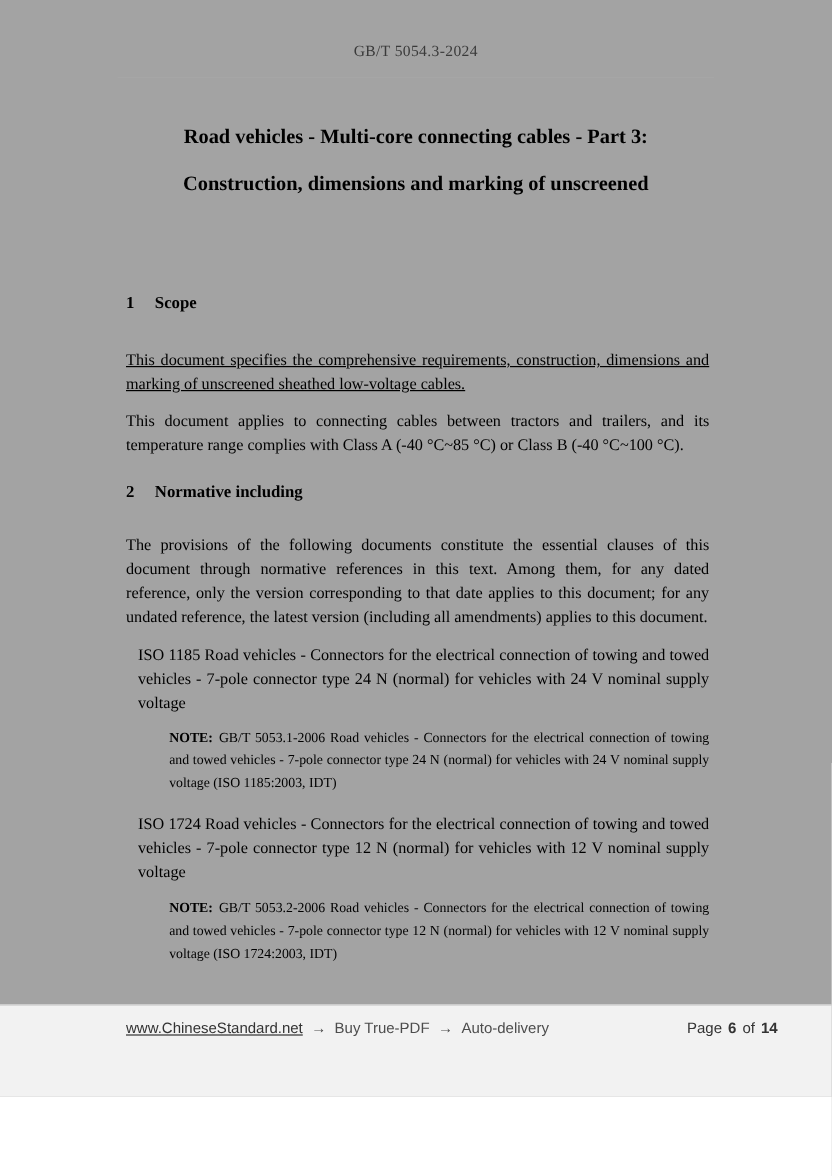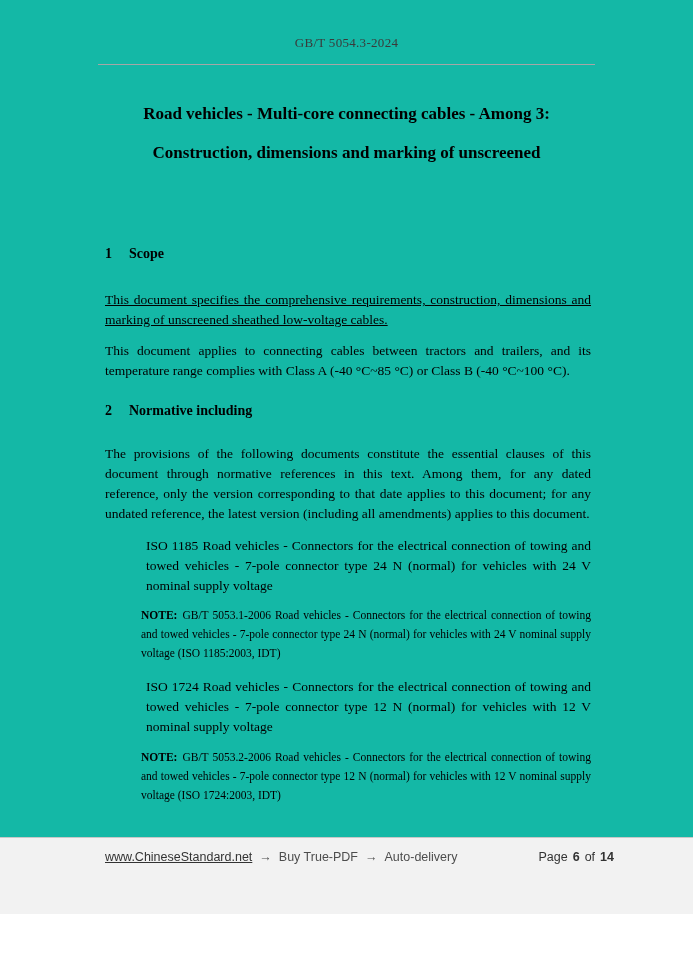--- a/index.html
+++ b/index.html
@@ -2,21 +2,21 @@
 <html><head>
 <meta charset="utf-8">
 <style>
   * { margin: 0; padding: 0; box-sizing: border-box; }
   html, body { background: #ffffff; }
   body { width: 693px; height: 980px; position: relative; overflow: hidden; }
 
   .page {
     position: absolute; top: 0; left: 0;
     width: 693px; height: 914px;
-    background: #14b8a6;
+    background: #a3a3a3;
     font-family: "Liberation Serif", serif;
     color: #000000;
   }
 
   
   .doc-number {
     position: absolute; top: 35px; left: 0; width: 100%;
     text-align: center;
     font-size: 13px; color: #3a3a3a; letter-spacing: 0.3px;
   }
@@ -41,21 +41,21 @@
     font-size: 14px; font-weight: bold; line-height: 20px;
   }
   .section-heading .sec-num { margin-right: 17px; }
   .sec1-heading { margin-top: 6px; }
   .para { text-align: justify; }
   .p-scope-1 { margin-top: 26px; text-decoration: underline; }
   .p-scope-2 { margin-top: 11px; }
   .sec2-heading { margin-top: 20px; }
   .p-norm-intro { margin-top: 23px; }
   .ref {
-    margin-left: 41px; text-align: justify;
+    margin-left: 10px; text-align: justify;
   }
   .ref-1 { margin-top: 12px; }
   .ref-2 { margin-top: 14px; }
   .ref-3 { margin-top: 14px; }
   .note {
     margin-left: 36px; text-align: justify;
     font-size: 11.5px; line-height: 19px; color: #000;
   }
   .note-1 { margin-top: 10px; }
   .note-2 { margin-top: 11px; }
@@ -64,41 +64,41 @@
   
   .footer {
     position: absolute; left: 0; bottom: 0; width: 693px; height: 77px;
     background: #f2f2f2;
     border-top: 1px solid #c8c8c8;
     font-family: "Liberation Sans", sans-serif;
     color: #4d4d4d;
   }
   .footer-row {
     display: flex; justify-content: space-between; align-items: center;
-    padding: 12px 79px 0 105px;
+    padding: 12px 45px 0 105px;
     font-size: 12.5px;
   }
   .footer-left { display: flex; align-items: center; gap: 7px; }
   .footer-site {
     color: #333333; text-decoration: underline; cursor: pointer;
   }
   .footer-arrow { color: #4d4d4d; }
   .footer-right { display: flex; align-items: center; gap: 5px; color: #333333; }
   .page-num-bold { font-weight: bold; }
 </style>
 </head>
 <body>
 
 <div class="page">
 
   <div class="doc-number">GB/T 5054.3-2024</div>
   <hr class="header-rule">
 
   <div class="title-block">
-    <div>Road vehicles - Multi-core connecting cables - Among 3:</div>
+    <div>Road vehicles - Multi-core connecting cables - Part 3:</div>
     <div>Construction, dimensions and marking of unscreened</div>
   </div>
 
   <div class="content">
 
     <div class="section-heading sec1-heading">
       <span class="sec-num">1</span><span>Scope</span>
     </div>
 
     <p class="para p-scope-1">This document specifies the comprehensive requirements, construction, dimensions and marking of unscreened sheathed low-voltage cables.</p>

